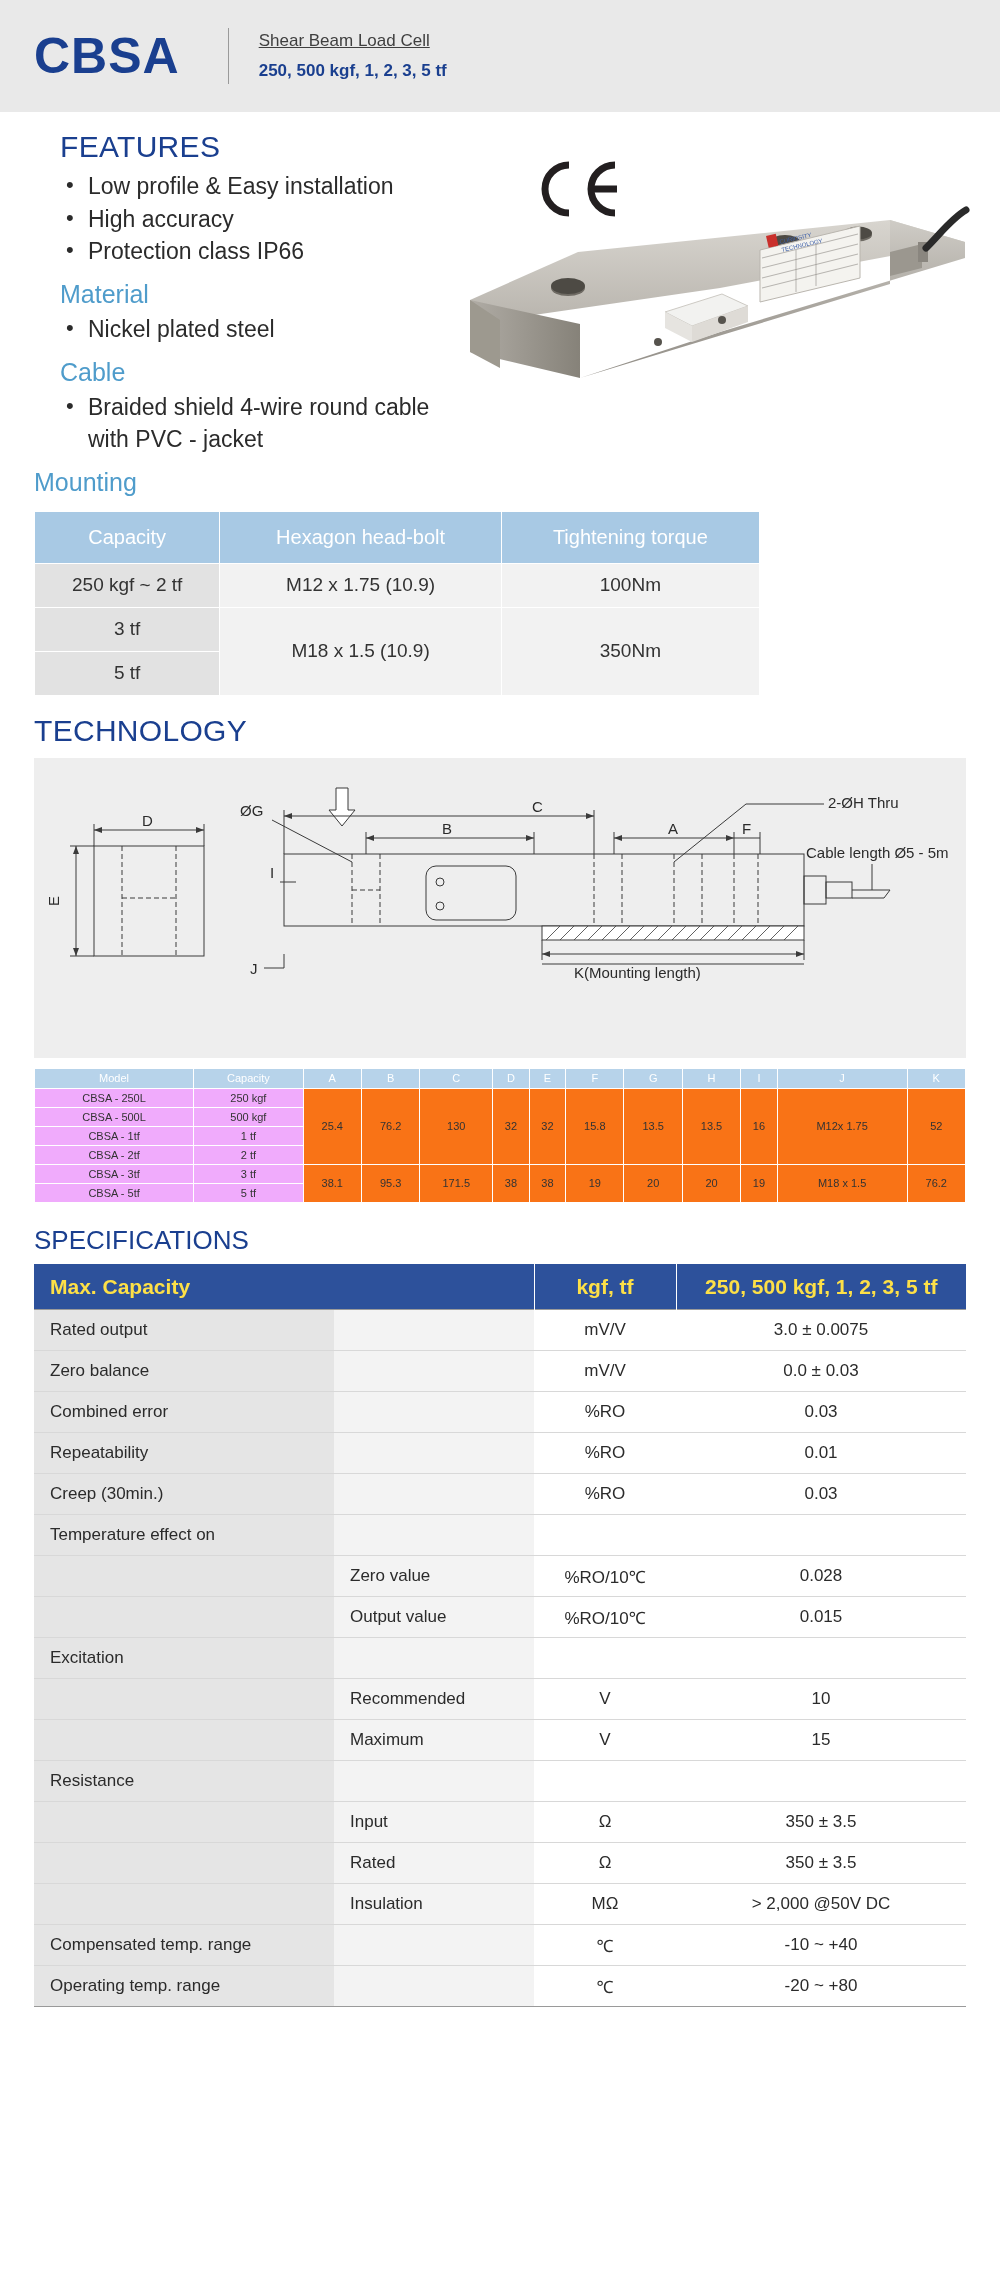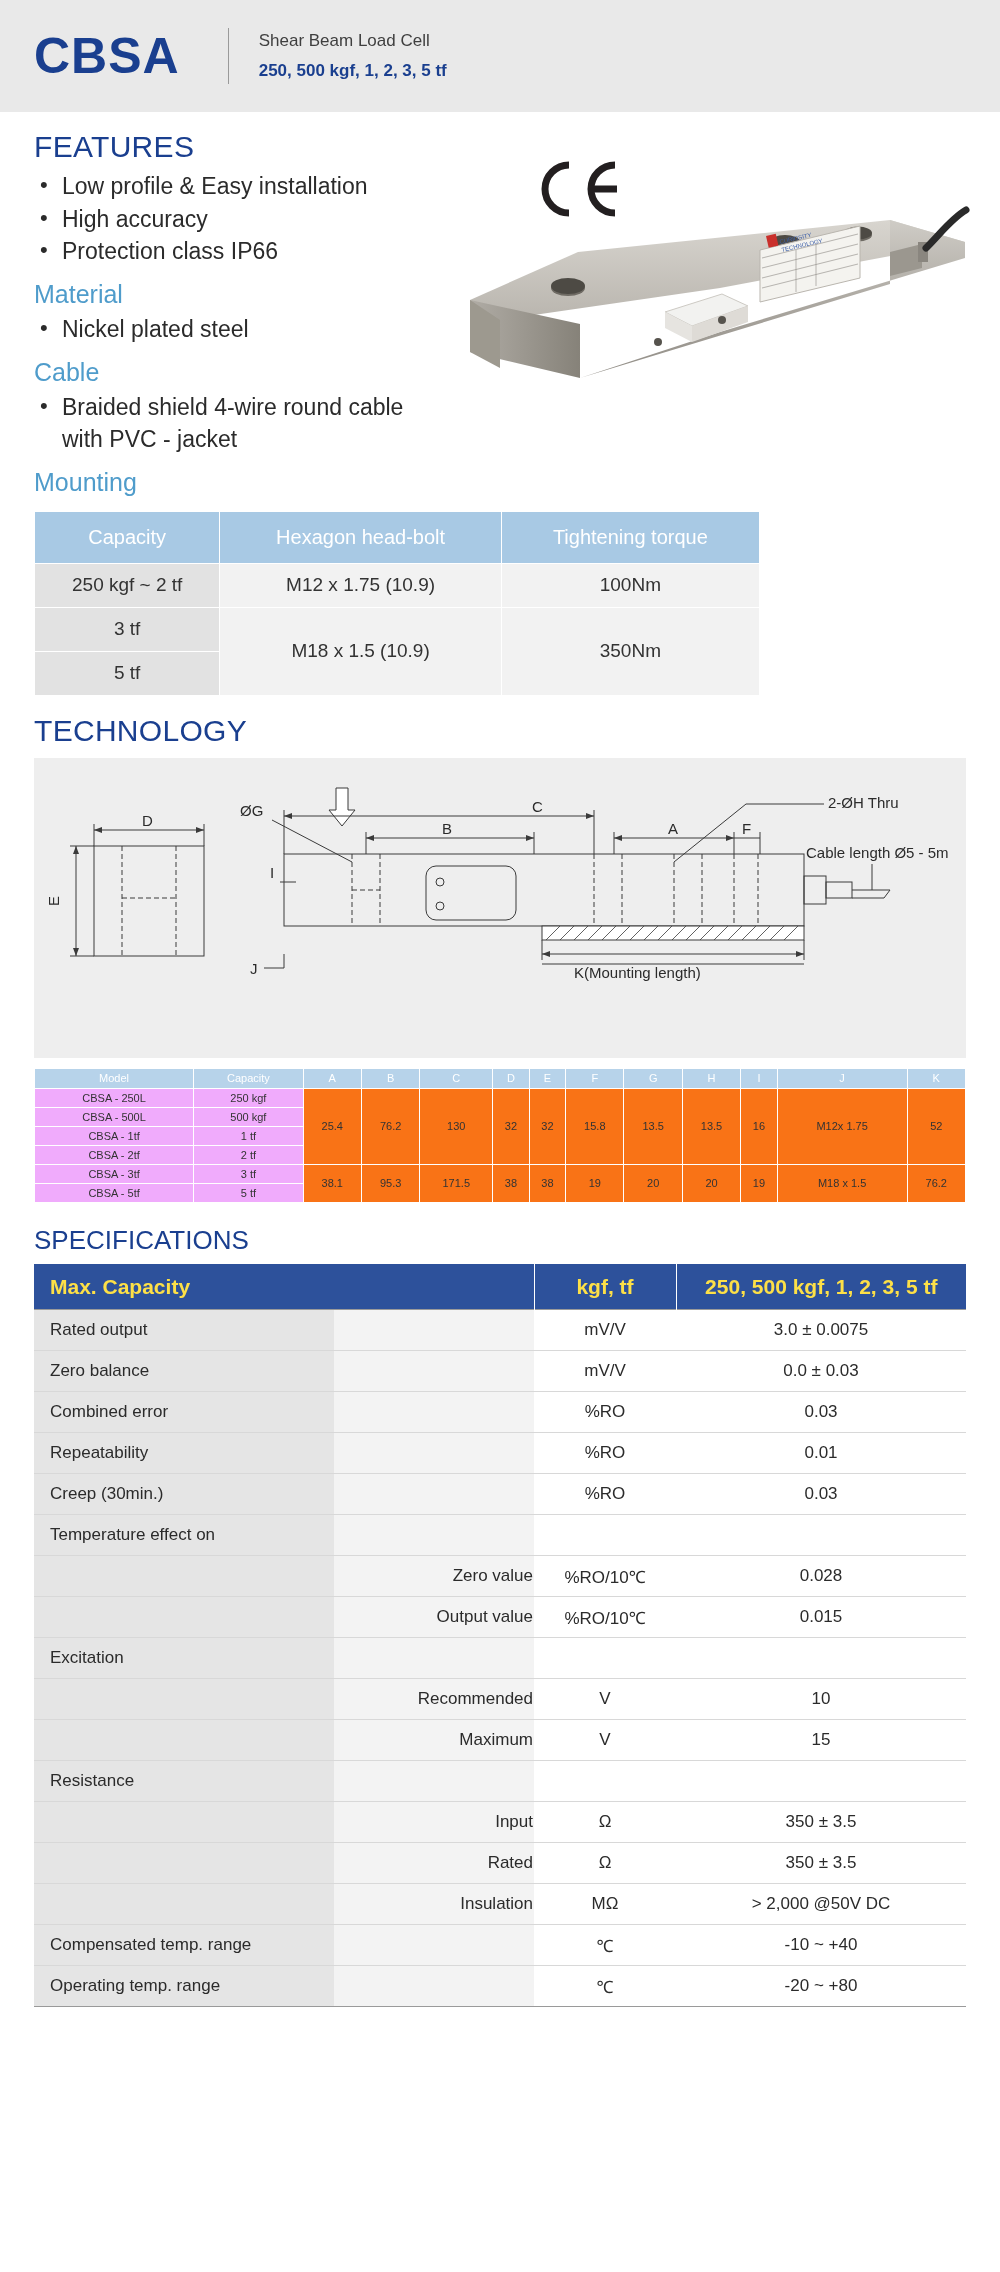--- a/index.html
+++ b/index.html
@@ -28,21 +28,21 @@
     letter-spacing:1px;
     font-family:"Liberation Sans", sans-serif;
   }
   .hdr-divider {
     width:1px;
     height:56px;
     background:#9a9a9a;
     margin:0 30px 0 48px;
   }
   .hdr-texts { line-height:1.55; }
-  .hdr-sub1 { font-size:17px; color:#3f3f3f; }
+  .hdr-sub1 { font-size:17px; color:#3f3f3f;text-decoration:underline; }
   .hdr-sub2 { font-size:17px; color:#1a3f8f; font-weight:bold; margin-top:4px;}
 
   
   h2.sec {
     font-size:30px;
     font-weight:normal;
     color:#1a3f8f;
     margin:18px 0 6px 34px;
     letter-spacing:.3px;
   }
@@ -63,21 +63,21 @@
   ul.bul li::before {
     content:"•";
     position:absolute;
     left:0; top:-1px;
     font-size:22px;
     color:#2b2b2b;
   }
   ul.bul li.cont::before { content:""; }
 
   
-  .feature-wrap { position:relative; }
+  .feature-wrap { position:relative;padding-left:26px; }
   .ce-mark {
     position:absolute;
     left:533px; top:30px;
     width:90px; height:58px;
   }
   .cell-photo {
     position:absolute;
     left:460px; top:62px;
     width:510px; height:200px;
   }
@@ -166,21 +166,21 @@
   table.spec thead th.h-left { text-align:left; }
   table.spec thead th.h-mid { text-align:center; width:140px;margin-left:33px;}
   table.spec thead th.h-right { text-align:center; width:290px; border-right:none;}
   table.spec tbody td {
     height:41px;
     border-bottom:1px solid #d8d8d8;
     color:#2b2b2b;
     font-size:17px;
   }
   table.spec tbody td.c1 { padding-left:16px; background:#e5e5e5; width:300px;}
-  table.spec tbody td.c2 { padding-left:16px; background:#f3f3f3; width:200px;text-align:right;}
+  table.spec tbody td.c2 { padding-left:16px; background:#f3f3f3; width:200px;}
   table.spec tbody td.c3 { text-align:center; width:142px;}
   table.spec tbody td.c4 { text-align:center; }
   table.spec tr.grp-top td { border-top:1px solid #9a9a9a; }
   table.spec tr.last td { border-bottom:1px solid #9a9a9a; }
 </style>
 </head>
 <body>
 
 <div class="page">
 

